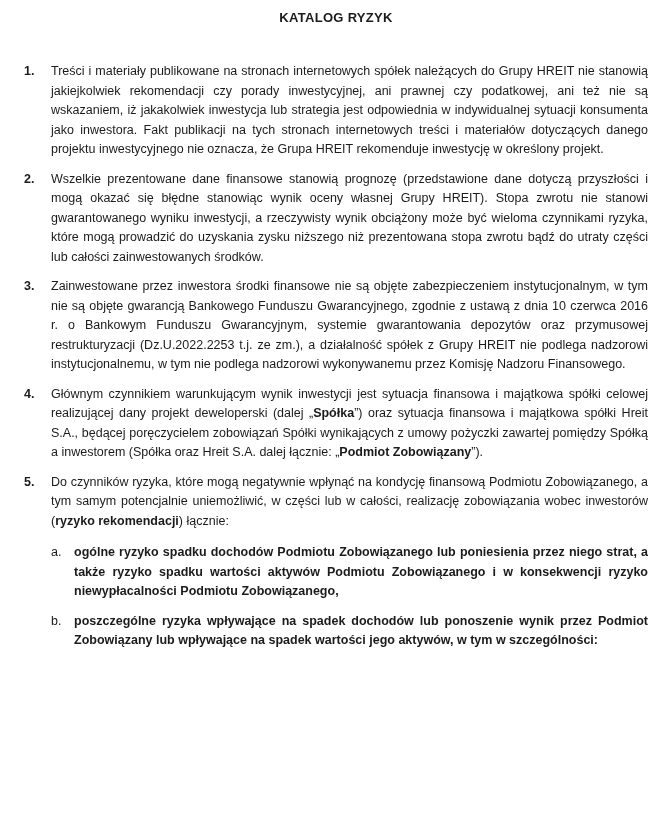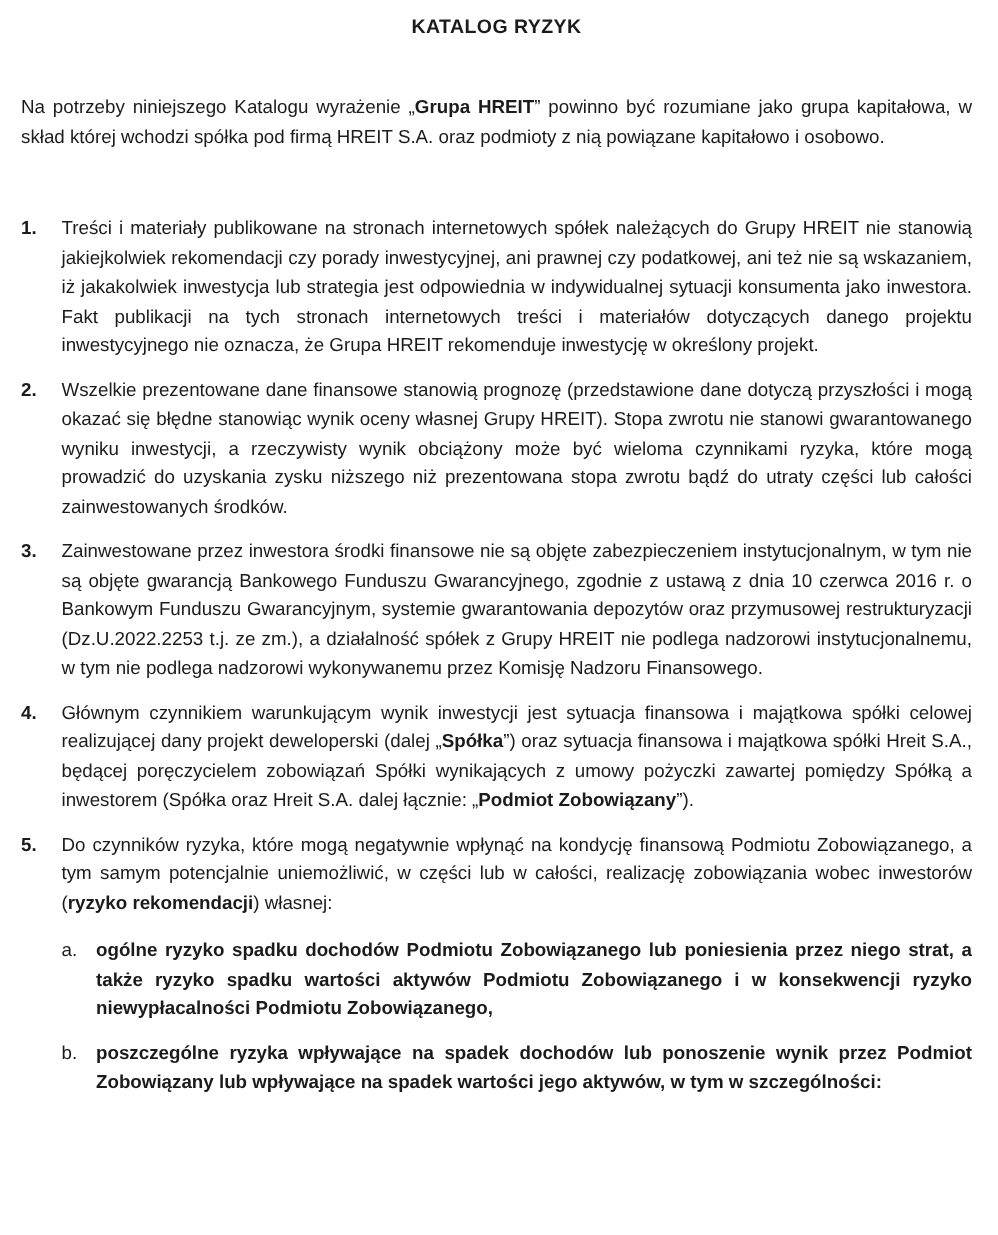--- a/index.html
+++ b/index.html
@@ -10,21 +10,21 @@
   html, body {
     width: 665px;
     background: var(--bg-color);
     font-family: "Liberation Sans", "DejaVu Sans", sans-serif;
     color: var(--text-color);
   }
   .page {
     width: 665px;
     height: 823px;
     background: var(--bg-color);
-    padding: 10px 17px 16px 14px;
+    padding: 10px 17px 16px 24px;
     overflow: hidden;
   }
   .doc-title {
     text-align: center;
     font-weight: bold;
     font-size: 13px;
     letter-spacing: 0.3px;
     line-height: 16px;
     margin-bottom: 36px;
   }
@@ -69,21 +69,20 @@
   }
   b { font-weight: bold; }
 </style>
 </head>
 <body>
 
 <div class="page">
 
   <h1 class="doc-title">KATALOG RYZYK</h1>
 
-  <p class="intro"><span>Na potrzeby niniejszego Katalogu wyrażenie „</span><b>Grupa HREIT</b><span>” powinno być rozumiane jako grupa kapitałowa, w skład której wchodzi spółka pod firmą HREIT S.A. oraz podmioty z nią powiązane kapitałowo i osobowo.</span></p>
 
   <div class="item">
     <span class="item-number">1.</span>
     <div class="item-body"><span>Treści i materiały publikowane na stronach internetowych spółek należących do Grupy HREIT nie stanowią jakiejkolwiek rekomendacji czy porady inwestycyjnej, ani prawnej czy podatkowej, ani też nie są wskazaniem, iż jakakolwiek inwestycja lub strategia jest odpowiednia w indywidualnej sytuacji konsumenta jako inwestora. Fakt publikacji na tych stronach internetowych treści i materiałów dotyczących danego projektu inwestycyjnego nie oznacza, że Grupa HREIT rekomenduje inwestycję w określony projekt.</span></div>
   </div>
 
   <div class="item">
     <span class="item-number">2.</span>
     <div class="item-body"><span>Wszelkie prezentowane dane finansowe stanowią prognozę (przedstawione dane dotyczą przyszłości i mogą okazać się błędne stanowiąc wynik oceny własnej Grupy HREIT). Stopa zwrotu nie stanowi gwarantowanego wyniku inwestycji, a rzeczywisty wynik obciążony może być wieloma czynnikami ryzyka, które mogą prowadzić do uzyskania zysku niższego niż prezentowana stopa zwrotu bądź do utraty części lub całości zainwestowanych środków.</span></div>
   </div>
@@ -94,21 +93,21 @@
   </div>
 
   <div class="item">
     <span class="item-number">4.</span>
     <div class="item-body"><span>Głównym czynnikiem warunkującym wynik inwestycji jest sytuacja finansowa i majątkowa spółki celowej realizującej dany projekt deweloperski (dalej „</span><b>Spółka</b><span>”) oraz sytuacja finansowa i majątkowa spółki Hreit S.A., będącej poręczycielem zobowiązań Spółki wynikających z umowy pożyczki zawartej pomiędzy Spółką a inwestorem (Spółka oraz Hreit S.A. dalej łącznie: „</span><b>Podmiot Zobowiązany</b><span>”).</span></div>
   </div>
 
   <div class="item">
     <span class="item-number">5.</span>
     <div class="item-body">
-      <div><span>Do czynników ryzyka, które mogą negatywnie wpłynąć na kondycję finansową Podmiotu Zobowiązanego, a tym samym potencjalnie uniemożliwić, w części lub w całości, realizację zobowiązania wobec inwestorów (</span><b>ryzyko rekomendacji</b><span>) własnej:</span></div>
+      <div><span>Do czynników ryzyka, które mogą negatywnie wpłynąć na kondycję finansową Podmiotu Zobowiązanego, a tym samym potencjalnie uniemożliwić, w części lub w całości, realizację zobowiązania wobec inwestorów (</span><b>ryzyko rekomendacji</b><span>) łącznie:</span></div>
       <div class="subitems">
         <div class="subitem">
           <span class="subitem-letter">a.</span>
           <div class="subitem-body"><span>ogólne ryzyko spadku dochodów Podmiotu Zobowiązanego lub poniesienia przez niego strat, a także ryzyko spadku wartości aktywów Podmiotu Zobowiązanego i w konsekwencji ryzyko niewypłacalności Podmiotu Zobowiązanego,</span></div>
         </div>
         <div class="subitem">
           <span class="subitem-letter">b.</span>
           <div class="subitem-body"><span>poszczególne ryzyka wpływające na spadek dochodów lub ponoszenie wynik przez Podmiot Zobowiązany lub wpływające na spadek wartości jego aktywów, w tym w szczególności:</span></div>
         </div>
       </div>

